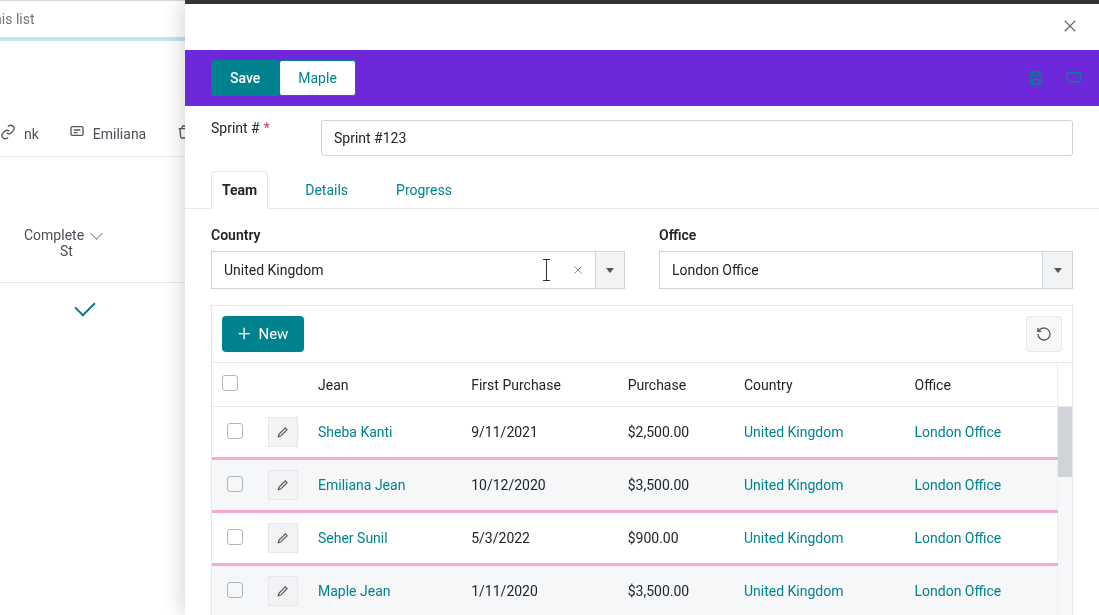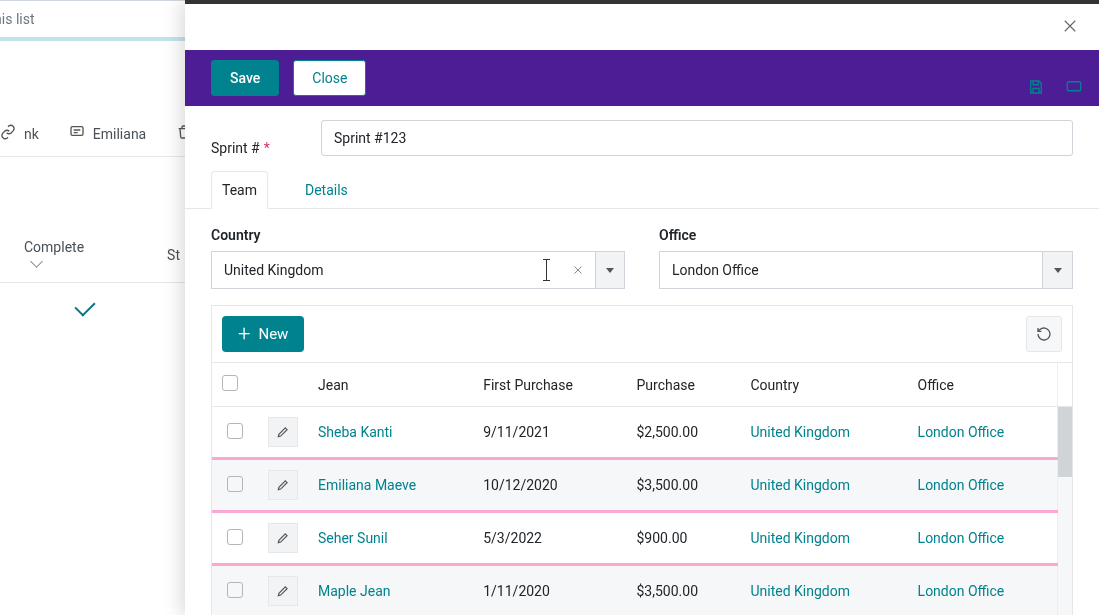--- a/index.html
+++ b/index.html
@@ -4,48 +4,48 @@
 <style>
   * { box-sizing: border-box; font-family: -apple-system, BlinkMacSystemFont, "Segoe UI", Roboto, Helvetica, Arial, sans-serif; }
   body { margin: 0; background: #fff; color: #212529; font-size: 14px; width: 1099px; height: 615px; overflow: hidden; position: relative; }
   
   
   .bg-layer { position: absolute; inset: 0; }
   .bg-search { height: 38px; border: 1px solid #d0d7de; padding: 0 10px; display: flex; align-items: center; color: #6c757d; margin-left: -40px; width: 240px; }
   .bg-bluebar { height: 4px; background: #c3e3ec; margin-top: -1px; margin-left: -40px; width: 240px; }
   .bg-toolbar { display: flex; align-items: center; height: 46px; color: #495057; gap: 30px; margin-top: 70px; margin-left: -40px; padding-left: 40px; border-bottom: 1px solid #e5e7eb; width: 240px;}
   .bg-toolbar .item { display: flex; align-items: center; gap: 8px; }
-  .bg-row { display: flex; align-items: center; height: 56px; border-bottom: 1px solid #e5e7eb; color: #495057; width: 200px;}
+  .bg-row { display: flex; align-items: flex-start; height: 56px; border-bottom: 1px solid #e5e7eb; color: #495057; width: 200px; flex-direction: column;}
   .bg-cell { padding: 0 20px; }
   .bg-check-row { height: 46px; display: flex; align-items: center; width:200px; padding-left: 76px;}
   .bg-chev::after { content:""; display:inline-block; width:8px; height:8px; border-right:1.5px solid #888; border-bottom:1.5px solid #888; transform:rotate(45deg); margin-left:8px; margin-bottom:2px;}
   .bg-tick { width:18px; height:12px; border-left:2px solid #0b7285; border-bottom:2px solid #0b7285; transform:rotate(-45deg);}
 
   
   .panel { position: absolute; top: 0; left: 185px; right: 0; bottom: 0; background: #fff; box-shadow: -4px 0 18px rgba(0,0,0,0.15); }
   .panel-top { height: 4px; background: #333; }
   .panel-head { display: flex; align-items: center; justify-content: flex-end; height: 46px; padding: 0 14px; }
   .close-x svg { width: 18px; height: 18px; }
   .close-x { border: none; background: none; cursor: pointer; color: #666; }
   
-  .panel-bar { display: flex; align-items: flex-end; padding: 10px 26px; gap: 14px; background: #4c1d95; position: relative;}
+  .panel-bar { display: flex; align-items: center; padding: 10px 26px; background: #6d28d9; position: relative;}
   .btn { height: 36px; padding: 0 18px; border-radius: 3px; font-size: 14px; cursor: pointer; }
   .btn-primary { background: #00838f; color: #fff; border: 1px solid #00838f; font-weight: 500; }
   .btn-secondary { background: #fff; color: #00838f; border: 1px solid #00838f; }
   .panel-bar-right { margin-left: auto; display: flex; align-items:center; gap:20px; color:#00838f; }
   .icon-sm svg { width:18px; height:18px; display:block; }
   
-  .form-row { display: flex; align-items: flex-end; padding: 14px 26px; gap: 30px; }
+  .form-row { display: flex; align-items: flex-start; padding: 14px 26px; gap: 30px; }
   .form-label { width: 80px; color: #212529; }
   .req { color: #d6336c; margin-left: 4px; }
   .text-input { flex: 1; height: 36px; border: 1px solid #ced4da; border-radius: 3px; padding: 0 12px; font-size: 14px; color: #212529; }
   
   .tabs { display: flex; gap: 26px; padding: 0 26px; border-bottom: 1px solid #e5e7eb; }
   .tab { padding: 10px 10px; cursor: pointer; color: #00838f; border: 1px solid transparent; border-bottom: none; position: relative; top: 1px; }
-  .tab.active { color: #212529; border: 1px solid #e5e7eb; border-bottom: 1px solid #fff; border-radius: 4px 4px 0 0; background:#fff; }
+  .tab.active { color: #212529; border: 1px solid #e5e7eb; border-bottom: 1px solid #fff; border-radius: 4px 4px 0 0; background:#fff;font-weight:bold; }
   
   .filters { display: flex; gap: 34px; padding: 18px 26px 10px; }
   .filter { flex: 1; display: flex; flex-direction: column; gap: 8px; }
   .filter-label { font-weight: 600; color: #212529; }
   .combo { display: flex; height: 38px; }
   .combo .combo-text { flex: 1; border: 1px solid #ced4da; border-right: none; padding: 0 12px; display: flex; align-items: center; color: #212529; position:relative;}
   .combo .combo-clear { width: 34px; border: 1px solid #ced4da; border-left: none; border-right: none; display:flex; align-items:center; justify-content:center; color:#888; cursor:pointer;}
   .combo .combo-drop { width: 30px; background: #f1f3f5; border: 1px solid #ced4da; display:flex; align-items:center; justify-content:center; cursor:pointer;}
   .caret-down { width:0; height:0; border-left:4px solid transparent; border-right:4px solid transparent; border-top:5px solid #555; }
   .text-cursor { position:absolute; right:14px; width:1px; height:18px; }
@@ -122,21 +122,21 @@
   <div class="panel-head">
     <button class="close-x">
       <svg viewBox="0 0 24 24" fill="none" stroke="currentColor" stroke-width="1.5">
           <path d="M5 5l14 14M19 5L5 19"></path>
         </svg>
     </button>
   </div>
 
   <div class="panel-bar">
     <button class="btn btn-primary">Save</button>
-    <button class="btn btn-secondary">Close</button>
+    <button class="btn btn-secondary">Maple</button>
     <div class="panel-bar-right">
       <span class="icon-sm">
         <svg viewBox="0 0 24 24" fill="none" stroke="#00838f" stroke-width="1.8">
             <path d="M5 4h11l3 3v13H5z"></path>
             <path d="M8 4v5h7V4M8 20v-6h8v6"></path>
           </svg>
       </span>
       <span class="icon-sm" style="margin-right:-10px;">
         <svg viewBox="0 0 24 24" fill="none" stroke="#00838f" stroke-width="1.8">
             <rect x="3" y="5" width="18" height="12" rx="2"></rect>
@@ -148,20 +148,21 @@
   <div class="form-row">
     <div class="form-label">
       <span>Sprint #</span><span class="req">*</span>
     </div>
     <input class="text-input" value="Sprint #123" style="">
   </div>
 
   <div class="tabs">
     <div class="tab active">Team</div>
     <div class="tab">Details</div>
+    <div class="tab">Progress</div>
   </div>
 
   <div class="filters">
     <div class="filter">
       <div class="filter-label">Country</div>
       <div class="combo">
         <div class="combo-text">
           <span>United Kingdom</span>
           <span class="text-cursor">
               <span class="bar"></span>
@@ -233,21 +234,21 @@
               <div class="scroll-thumb"></div>
             </td>
   </tr>
           <tr class="alt">
     <td class="col-check"><span class="chk"></span></td>
     <td class="col-edit"><span class="edit-btn">
       <svg viewBox="0 0 24 24" width="14" height="14" fill="none" stroke="#555" stroke-width="2">
                   <path d="M4 20l4-1 11-11-3-3L5 16l-1 4z"></path>
                 </svg>
     </span></td>
-    <td><span class="link">Emiliana Maeve</span></td>
+    <td><span class="link">Emiliana Jean</span></td>
     <td>10/12/2020</td>
     <td>$3,500.00</td>
     <td><span class="link">United Kingdom</span></td>
     <td><span class="link">London Office</span></td>
 
   </tr>
           <tr>
     <td class="col-check"><span class="chk"></span></td>
     <td class="col-edit"><span class="edit-btn">
       <svg viewBox="0 0 24 24" width="14" height="14" fill="none" stroke="#555" stroke-width="2">

